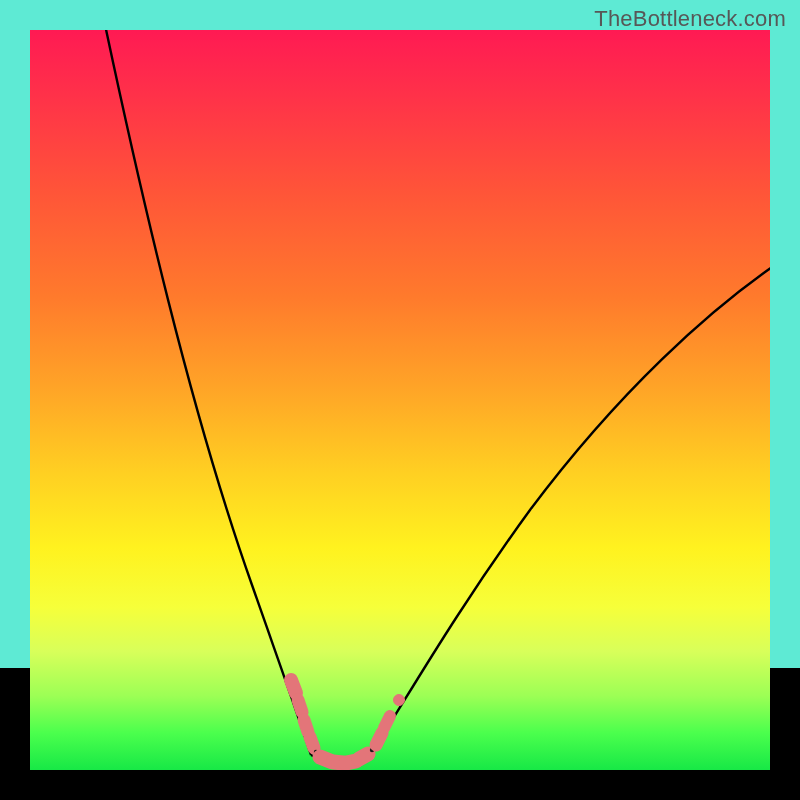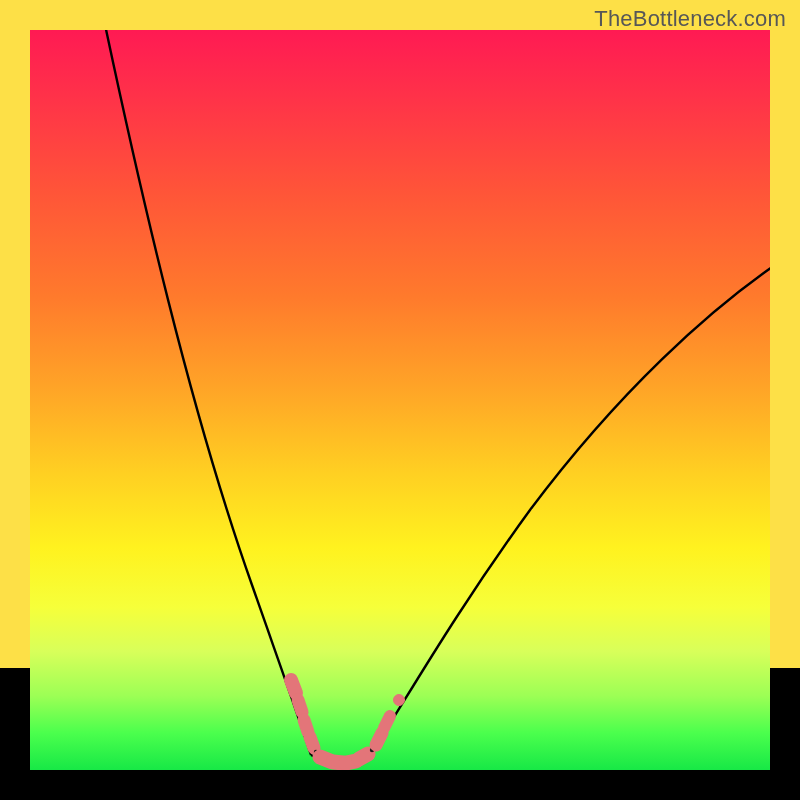--- a/index.html
+++ b/index.html
@@ -1,21 +1,21 @@
 <!DOCTYPE html>
 <html><head>
 <meta charset="utf-8">
 <style>
   * { margin: 0; padding: 0; box-sizing: border-box; }
   html, body { width: 800px; height: 800px; overflow: hidden; background: #000; }
   .frame {
     position: relative;
     width: 800px;
     height: 668px;
-    background: #fde047;
+    background: #5eead4;
   }
   .watermark {
     position: absolute;
     top: 6px;
     right: 14px;
     font-family: Arial, Helvetica, sans-serif;
     font-size: 22px;
     font-weight: 400;
     color: #575757;
     z-index: 10;

